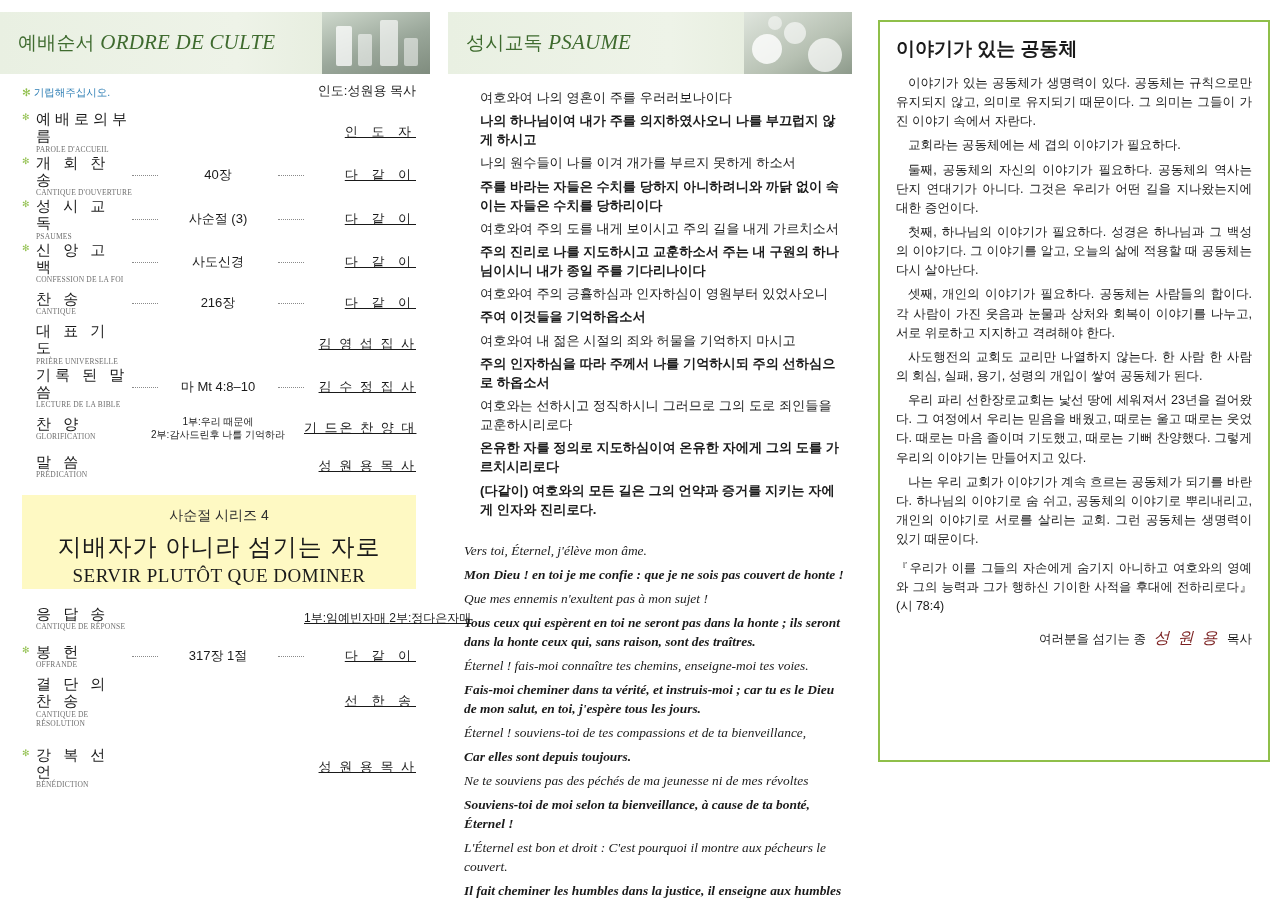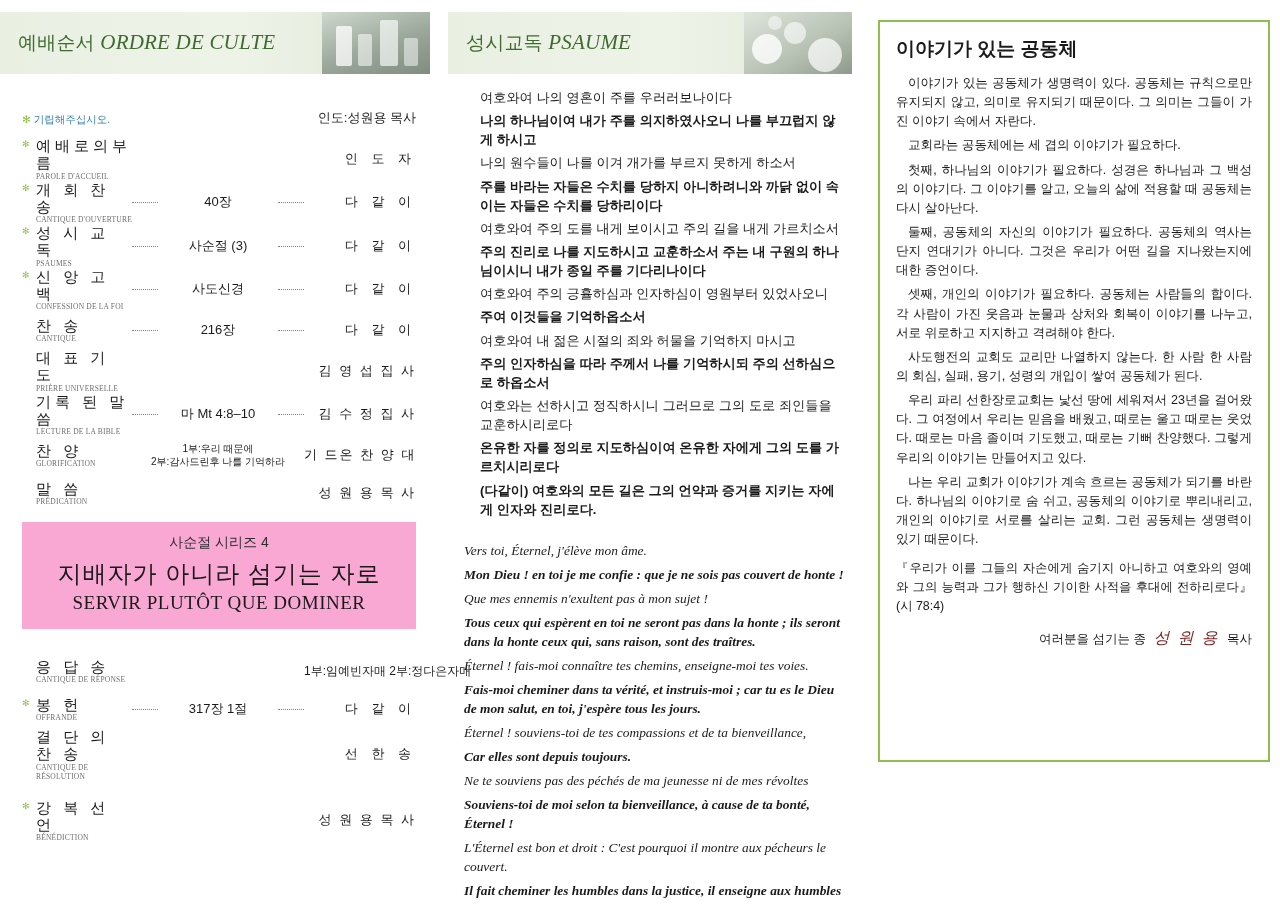--- a/index.html
+++ b/index.html
@@ -54,21 +54,21 @@
   .ph-balls i:nth-child(2){left:40px;top:10px;width:22px;height:22px;background:rgba(255,255,255,.6);}
   .ph-balls i:nth-child(3){left:64px;top:26px;width:34px;height:34px;background:rgba(255,255,255,.7);}
   .ph-balls i:nth-child(4){left:24px;top:4px;width:14px;height:14px;background:rgba(255,255,255,.5);}
 
   .ph-cup{width:100%;height:100%;background:linear-gradient(150deg,#e6eae4 0%,#c3ccc0 55%,#98a396 100%);position:relative;}
   .ph-cup .saucer{position:absolute;left:18px;top:36px;width:78px;height:16px;border-radius:50%;background:rgba(255,255,255,.85);}
   .ph-cup .cup{position:absolute;left:34px;top:14px;width:44px;height:26px;border-radius:4px 4px 20px 20px;background:#fff;}
   .ph-cup .cup:after{content:"";position:absolute;right:-10px;top:4px;width:14px;height:14px;border:3px solid #fff;border-radius:50%;}
 
   
-  .order{padding:10px 14px 0 22px;margin-top:19px;}
+  .order{padding:2px 14px 0 22px;}
   .note-line{display:flex;justify-content:space-between;align-items:flex-end;margin:6px 0 10px 0;}
   .note-left{color:#2f7fb5;font-size:10.5px;}
   .note-left .star{color:#8fbf4a;margin-right:3px;}
   .note-right{font-size:13px;}
 
   .row{
     display:grid;
     grid-template-columns:110px 1fr 112px;
     align-items:center;
     min-height:38px;
@@ -80,30 +80,30 @@
   .row .mid{
     text-align:center;font-size:13px;position:relative;color:#1a1a1a;
     padding:0 6px;
   }
   .row .mid.dotted:before,.row .mid.dotted:after{
     content:"";position:absolute;top:50%;width:26px;border-top:1px dotted #8a8a8a;
   }
   .row .mid.dotted:before{left:0;}
   .row .mid.dotted:after{right:0;}
   .row .mid .two{display:block;font-size:10px;line-height:1.35;}
-  .row .who{font-size:13px;text-align:right;letter-spacing:5px;white-space:nowrap;}
+  .row .who{font-size:13px;text-align:right;letter-spacing:5px;white-space:nowrap;text-decoration:underline;}
   .row .who.small{letter-spacing:2px;}
   .row .who.two{letter-spacing:0;text-align:center;font-size:12px;}
 
   
   .sermon{
     margin:10px 14px 6px 22px;
-    background:#f9a8d4;
+    background:#fef9c3;
     text-align:center;
-    padding:12px 8px 15px 8px;
+    padding:12px 8px 2px 8px;
   }
   .sermon .series{font-size:14px;color:#2f2f2f;margin-bottom:6px;}
   .sermon .ko{font-size:24px;letter-spacing:1px;margin-bottom:2px;}
   .sermon .fr{font-size:19px;font-family:"Liberation Serif",serif;letter-spacing:.5px;}
 
   
   .psaume{padding:14px 8px 0 16px;}
   .psaume p{margin:0 0 4px 16px;font-size:13.2px;line-height:1.45;}
   .psaume p.b{font-weight:bold;}
   .psaume .fr-block{margin-top:22px;}
@@ -346,22 +346,22 @@
       </div>
     </div>
   </div>
 
   <div class="col col-right">
 
     <div class="msg-box">
       <div class="msg-title">이야기가 있는 공동체</div>
       <p>이야기가 있는 공동체가 생명력이 있다. 공동체는 규칙으로만 유지되지 않고, 의미로 유지되기 때문이다. 그 의미는 그들이 가진 이야기 속에서 자란다.</p>
       <p>교회라는 공동체에는 세 겹의 이야기가 필요하다.</p>
+      <p>둘째, 공동체의 자신의 이야기가 필요하다. 공동체의 역사는 단지 연대기가 아니다. 그것은 우리가 어떤 길을 지나왔는지에 대한 증언이다.</p>
       <p>첫째, 하나님의 이야기가 필요하다. 성경은 하나님과 그 백성의 이야기다. 그 이야기를 알고, 오늘의 삶에 적용할 때 공동체는 다시 살아난다.</p>
-      <p>둘째, 공동체의 자신의 이야기가 필요하다. 공동체의 역사는 단지 연대기가 아니다. 그것은 우리가 어떤 길을 지나왔는지에 대한 증언이다.</p>
       <p>셋째, 개인의 이야기가 필요하다. 공동체는 사람들의 합이다. 각 사람이 가진 웃음과 눈물과 상처와 회복이 이야기를 나누고, 서로 위로하고 지지하고 격려해야 한다.</p>
       <p>사도행전의 교회도 교리만 나열하지 않는다. 한 사람 한 사람의 회심, 실패, 용기, 성령의 개입이 쌓여 공동체가 된다.</p>
       <p>우리 파리 선한장로교회는 낯선 땅에 세워져서 23년을 걸어왔다. 그 여정에서 우리는 믿음을 배웠고, 때로는 울고 때로는 웃었다. 때로는 마음 졸이며 기도했고, 때로는 기뻐 찬양했다. 그렇게 우리의 이야기는 만들어지고 있다.</p>
       <p>나는 우리 교회가 이야기가 계속 흐르는 공동체가 되기를 바란다. 하나님의 이야기로 숨 쉬고, 공동체의 이야기로 뿌리내리고, 개인의 이야기로 서로를 살리는 교회. 그런 공동체는 생명력이 있기 때문이다.</p>
       <p class="verse">『우리가 이를 그들의 자손에게 숨기지 아니하고 여호와의 영예와 그의 능력과 그가 행하신 기이한 사적을 후대에 전하리로다』 (시 78:4)</p>
 
       <div class="sign-line">
         <span>여러분을 섬기는 종</span>
         <span class="sig">성 원 용</span>
         <span>목사</span>

